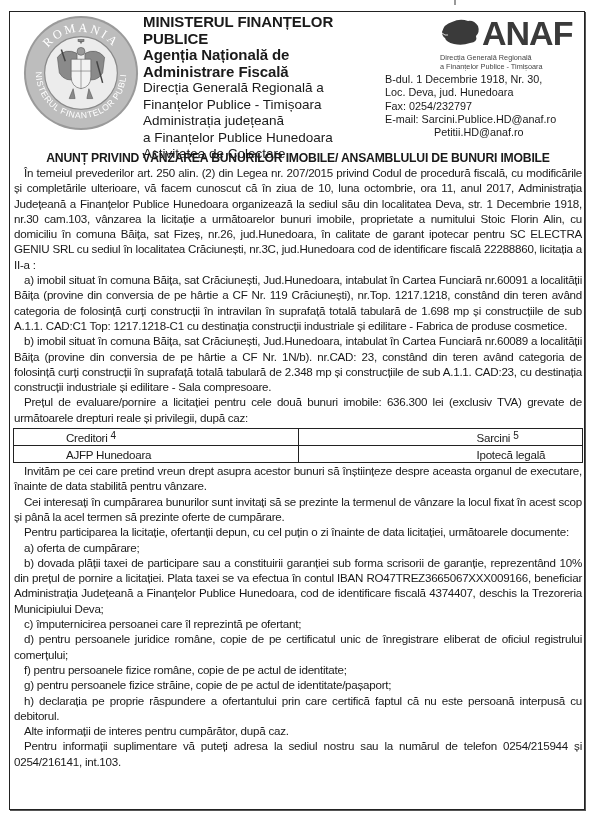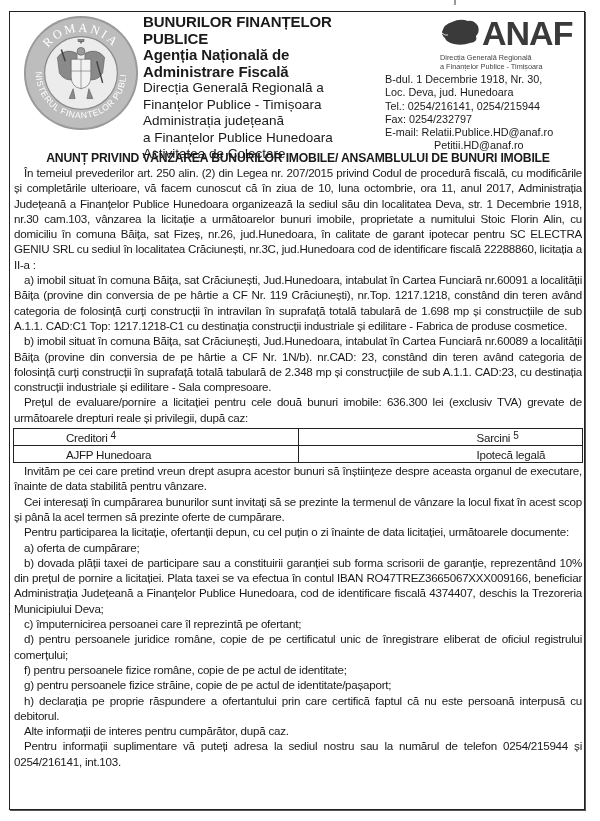--- a/index.html
+++ b/index.html
@@ -60,21 +60,21 @@
     <path d="M50 46 h20 v18 q0 10 -10 12 q-10 -2 -10 -12 z" fill="#f2f2f2" stroke="#555"></path>
     <line x1="60" y1="46" x2="60" y2="76" stroke="#666"></line>
     <line x1="50" y1="58" x2="70" y2="58" stroke="#666"></line>
     <path d="M52 76 l-4 10 h6 z M68 76 l4 10 h-6 z"></path>
     <line x1="44" y1="48" x2="40" y2="36" stroke="#444" stroke-width="1.5"></line>
     <line x1="76" y1="48" x2="82" y2="70" stroke="#444" stroke-width="1.5"></line>
   </g>
 </svg>
 
 <div class="hdr-left">
-  <div class="b">BUNURILOR FINANȚELOR PUBLICE</div>
+  <div class="b">MINISTERUL FINANȚELOR PUBLICE</div>
   <div class="b">Agenția Națională de</div>
   <div class="b">Administrare Fiscală</div>
   <div class="n">Direcția Generală Regională a</div>
   <div class="n">Finanțelor Publice - Timișoara</div>
   <div class="n">Administrația județeană</div>
   <div class="n">a Finanțelor Publice Hunedoara</div>
   <div class="n">Activitatea de Colectare</div>
 </div>
 
 <svg class="logo" viewBox="0 0 145 40">
@@ -85,23 +85,22 @@
   <text x="42" y="33" font-family="Liberation Sans, sans-serif" font-weight="bold" font-size="34" fill="#3a3a3a" letter-spacing="-1">ANAF</text>
 </svg>
 <div class="logo-sub">
   <div>Direcția Generală Regională</div>
   <div>a Finanțelor Publice - Timișoara</div>
 </div>
 
 <div class="addr">
   <div>B-dul. 1 Decembrie 1918, Nr. 30,</div>
   <div>Loc. Deva, jud. Hunedoara</div>
-  <div>Tel.: 0254/216141, 0254/215944</div>
   <div>Fax:  0254/232797</div>
-  <div>E-mail: Relatii.Publice.HD@anaf.ro</div>
+  <div>E-mail: Sarcini.Publice.HD@anaf.ro</div>
   <div class="indent">Petitii.HD@anaf.ro</div>
 </div>
 
 <div class="title">ANUNȚ PRIVIND VÂNZAREA BUNURILOR IMOBILE/ ANSAMBLULUI DE BUNURI IMOBILE</div>
 
 <div class="body">
   <p>În temeiul prevederilor art. 250 alin. (2) din Legea nr. 207/2015 privind Codul de procedură fiscală, cu modificările și completările ulterioare, vă facem cunoscut că în ziua de 10, luna octombrie, ora 11, anul 2017, Administrația Județeană a Finanțelor Publice Hunedoara organizează la sediul său din localitatea Deva, str. 1 Decembrie 1918, nr.30 cam.103, vânzarea la licitație a următoarelor bunuri imobile, proprietate a numitului Stoic  Florin Alin, cu domiciliu în comuna Băița, sat Fizeș, nr.26, jud.Hunedoara, în calitate de garant ipotecar pentru SC ELECTRA GENIU SRL cu sediul în  localitatea Crăciunești, nr.3C, jud.Hunedoara cod de identificare fiscală 22288860, licitația a II-a :</p>
   <p>a) imobil situat în comuna Băița, sat Crăciunești, Jud.Hunedoara, intabulat în Cartea Funciară nr.60091 a localității Băița (provine din conversia de pe hârtie a CF Nr. 119 Crăciunești), nr.Top. 1217.1218, constând din teren având categoria de folosință  curți construcții în intravilan în suprafață totală tabulară de 1.698 mp și construcțiile de sub A.1.1. CAD:C1  Top: 1217.1218-C1 cu destinația construcții industriale și edilitare - Fabrica de produse cosmetice.</p>
   <p>b) imobil situat în comuna Băița, sat Crăciunești, Jud.Hunedoara, intabulat în Cartea Funciară nr.60089 a localității Băița (provine din conversia de pe hârtie a CF Nr. 1N/b). nr.CAD: 23, constând  din teren având categoria de folosință  curți construcții în suprafață totală tabulară de 2.348 mp și construcțiile de sub A.1.1. CAD:23, cu destinația construcții industriale și edilitare - Sala compresoare.</p>
   <p>Prețul de evaluare/pornire  a licitației pentru cele două bunuri imobile: 636.300 lei (exclusiv TVA) grevate de următoarele drepturi reale și privilegii, după caz:</p>

